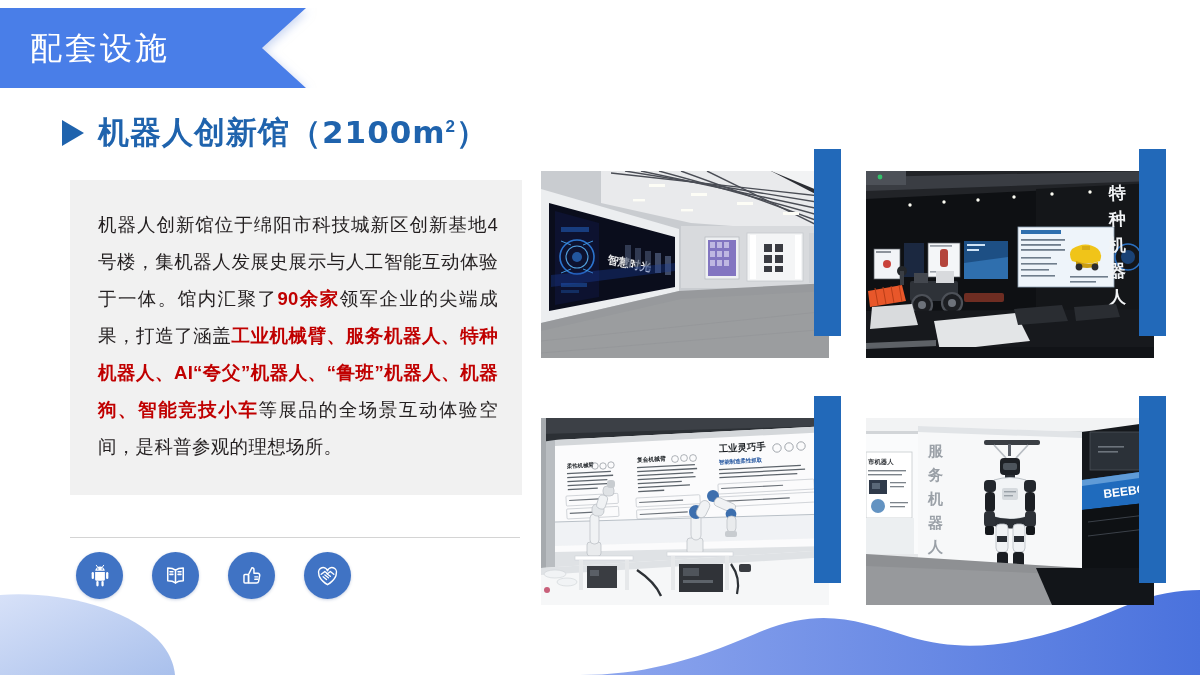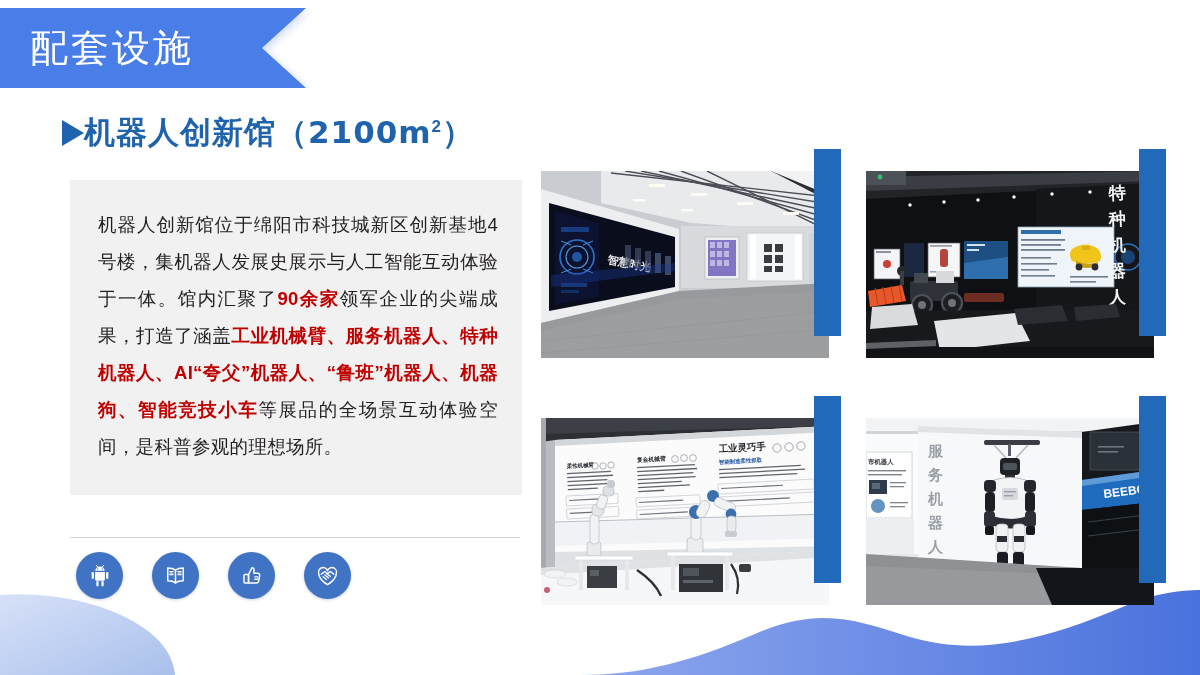--- a/index.html
+++ b/index.html
@@ -17,29 +17,29 @@
   .bg-layer svg { position:absolute; display:block; }
   .wave-br { right:0; bottom:0; }
   .blob-bl { left:0; bottom:0; }
 
   
   .ribbon-wrap { position:absolute; left:0; top:8px; width:340px; height:80px; }
   .ribbon-wrap svg { position:absolute; left:0; top:0; }
   .ribbon-title {
     position:absolute; left:30px; top:0; height:80px;
     display:flex; align-items:center;
-    color:#ffffff; font-size:38px; font-weight:400;
+    color:#ffffff; font-size:32px; font-weight:400;
     letter-spacing:3px; line-height:1;
     z-index:2;
   }
 
   
   .section-head {
     position:absolute; left:62px; top:117px;
-    display:flex; align-items:center; 
+    display:flex; align-items:center; gap:14px;
     color:#1f63ad;
   }
   .tri {
     width:0;height:0;
     border-left:22px solid #1f63ad;
     border-top:13px solid transparent;
     border-bottom:13px solid transparent;
     display:block;
   }
   .section-title {

